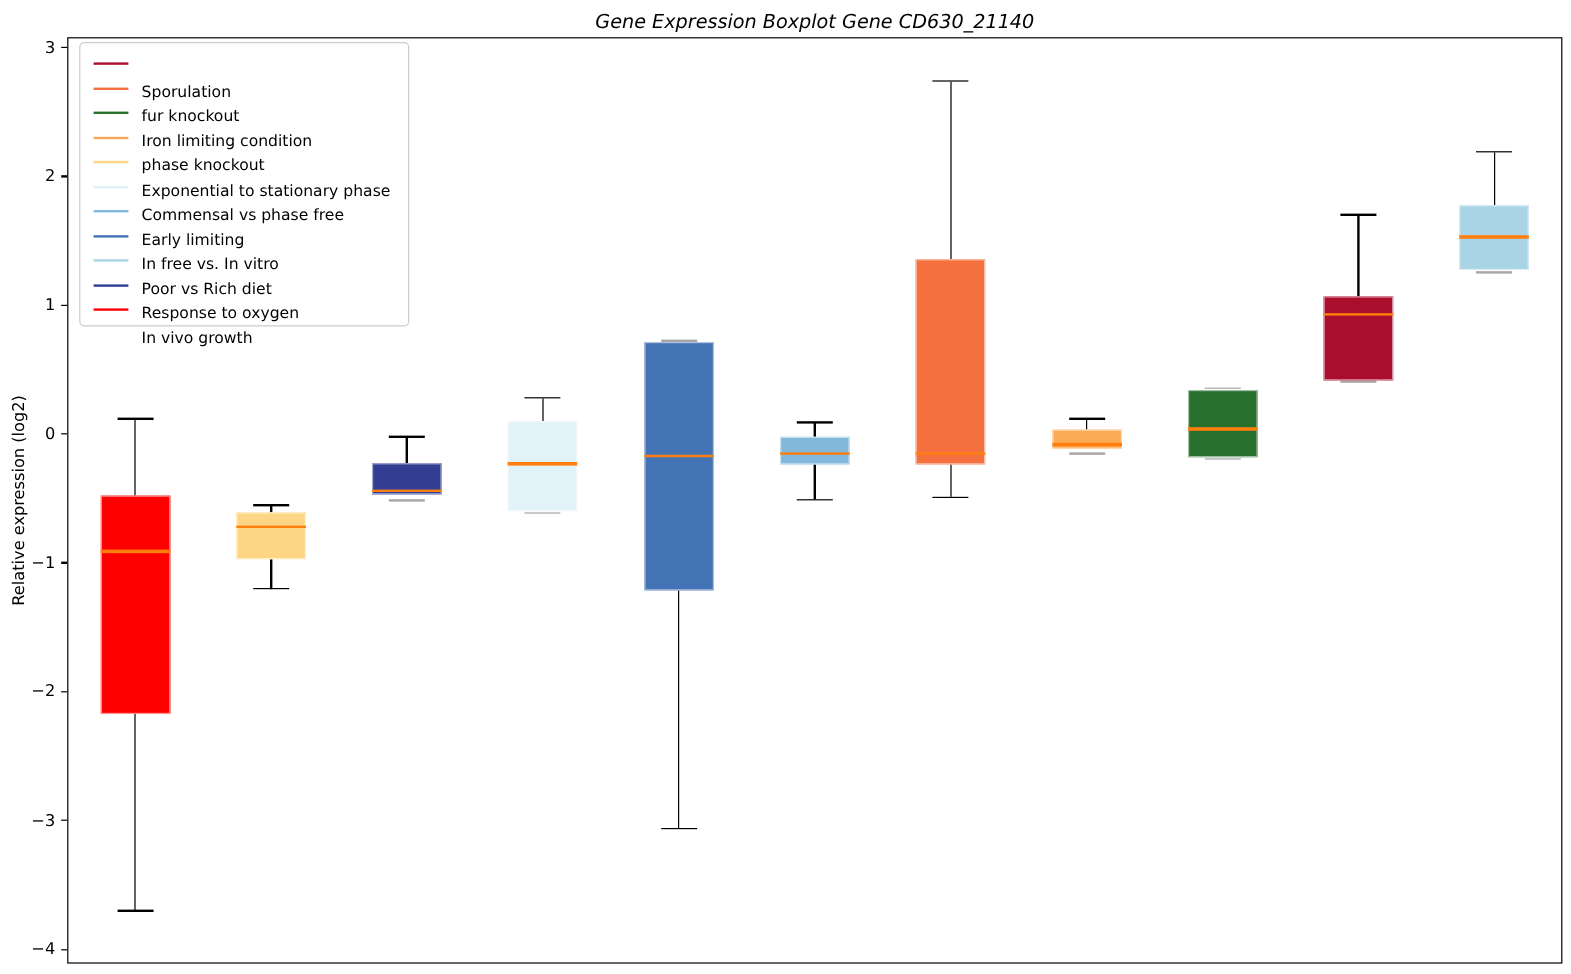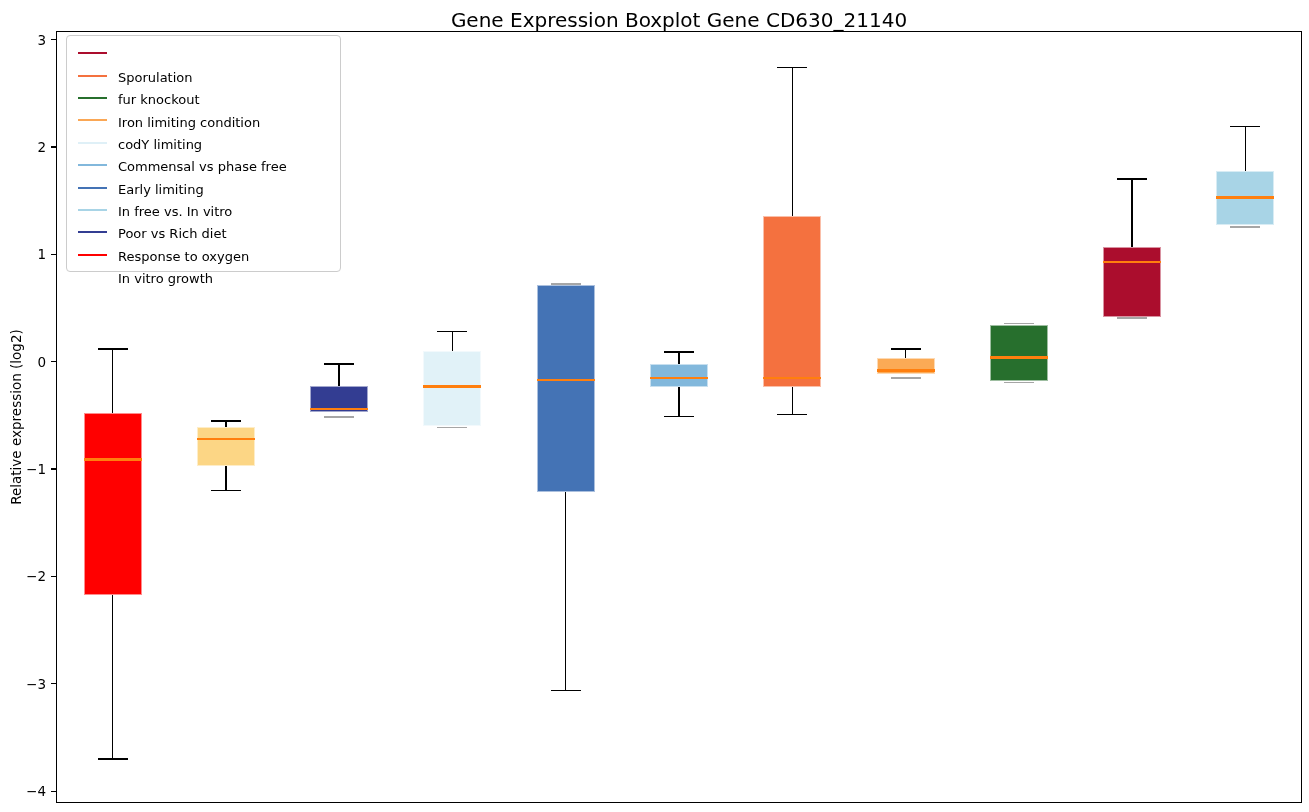--- a/index.html
+++ b/index.html
@@ -11,22 +11,23 @@
     height: 812px;
     background: #ffffff;
     overflow: hidden;
   }
   .chart-title {
     position: absolute;
     left: 56px;
     top: 8px;
     width: 1246px;
     text-align: center;
-    font-size: 20px;
+    font-size: 16px;
     color: #000;
+    font-style: italic;
   }
   .y-axis-label {
     position: absolute;
     left: 16px;
     top: 417px;
     transform: translate(-50%, -50%) rotate(-90deg);
     white-space: nowrap;
     font-size: 13.5px;
   }
   .plot-area {
@@ -201,21 +202,25 @@
       <div class="legend-row">
         <span class="legend-swatch" style="background: rgb(244, 113, 63);"></span>
         <span class="legend-label">fur knockout</span>
       </div>
       <div class="legend-row">
         <span class="legend-swatch" style="background: rgb(39, 111, 45);"></span>
         <span class="legend-label">Iron limiting condition</span>
       </div>
       <div class="legend-row">
         <span class="legend-swatch" style="background: rgb(250, 167, 85);"></span>
-        <span class="legend-label">codY limiting</span>
+        <span class="legend-label">phase knockout</span>
+      </div>
+      <div class="legend-row">
+        <span class="legend-swatch" style="background: rgb(252, 214, 133);"></span>
+        <span class="legend-label">Exponential to stationary phase</span>
       </div>
       <div class="legend-row">
         <span class="legend-swatch" style="background: rgb(223, 240, 247);"></span>
         <span class="legend-label">Commensal vs phase free</span>
       </div>
       <div class="legend-row">
         <span class="legend-swatch" style="background: rgb(130, 184, 220);"></span>
         <span class="legend-label">Early limiting</span>
       </div>
       <div class="legend-row">
@@ -225,16 +230,16 @@
       <div class="legend-row">
         <span class="legend-swatch" style="background: rgb(168, 212, 230);"></span>
         <span class="legend-label">Poor vs Rich diet</span>
       </div>
       <div class="legend-row">
         <span class="legend-swatch" style="background: rgb(51, 61, 146);"></span>
         <span class="legend-label">Response to oxygen</span>
       </div>
       <div class="legend-row">
         <span class="legend-swatch" style="background: rgb(255, 0, 0);"></span>
-        <span class="legend-label">In vitro growth</span>
+        <span class="legend-label">In vivo growth</span>
       </div>
     </div>
 </div>
 
 </body></html>

